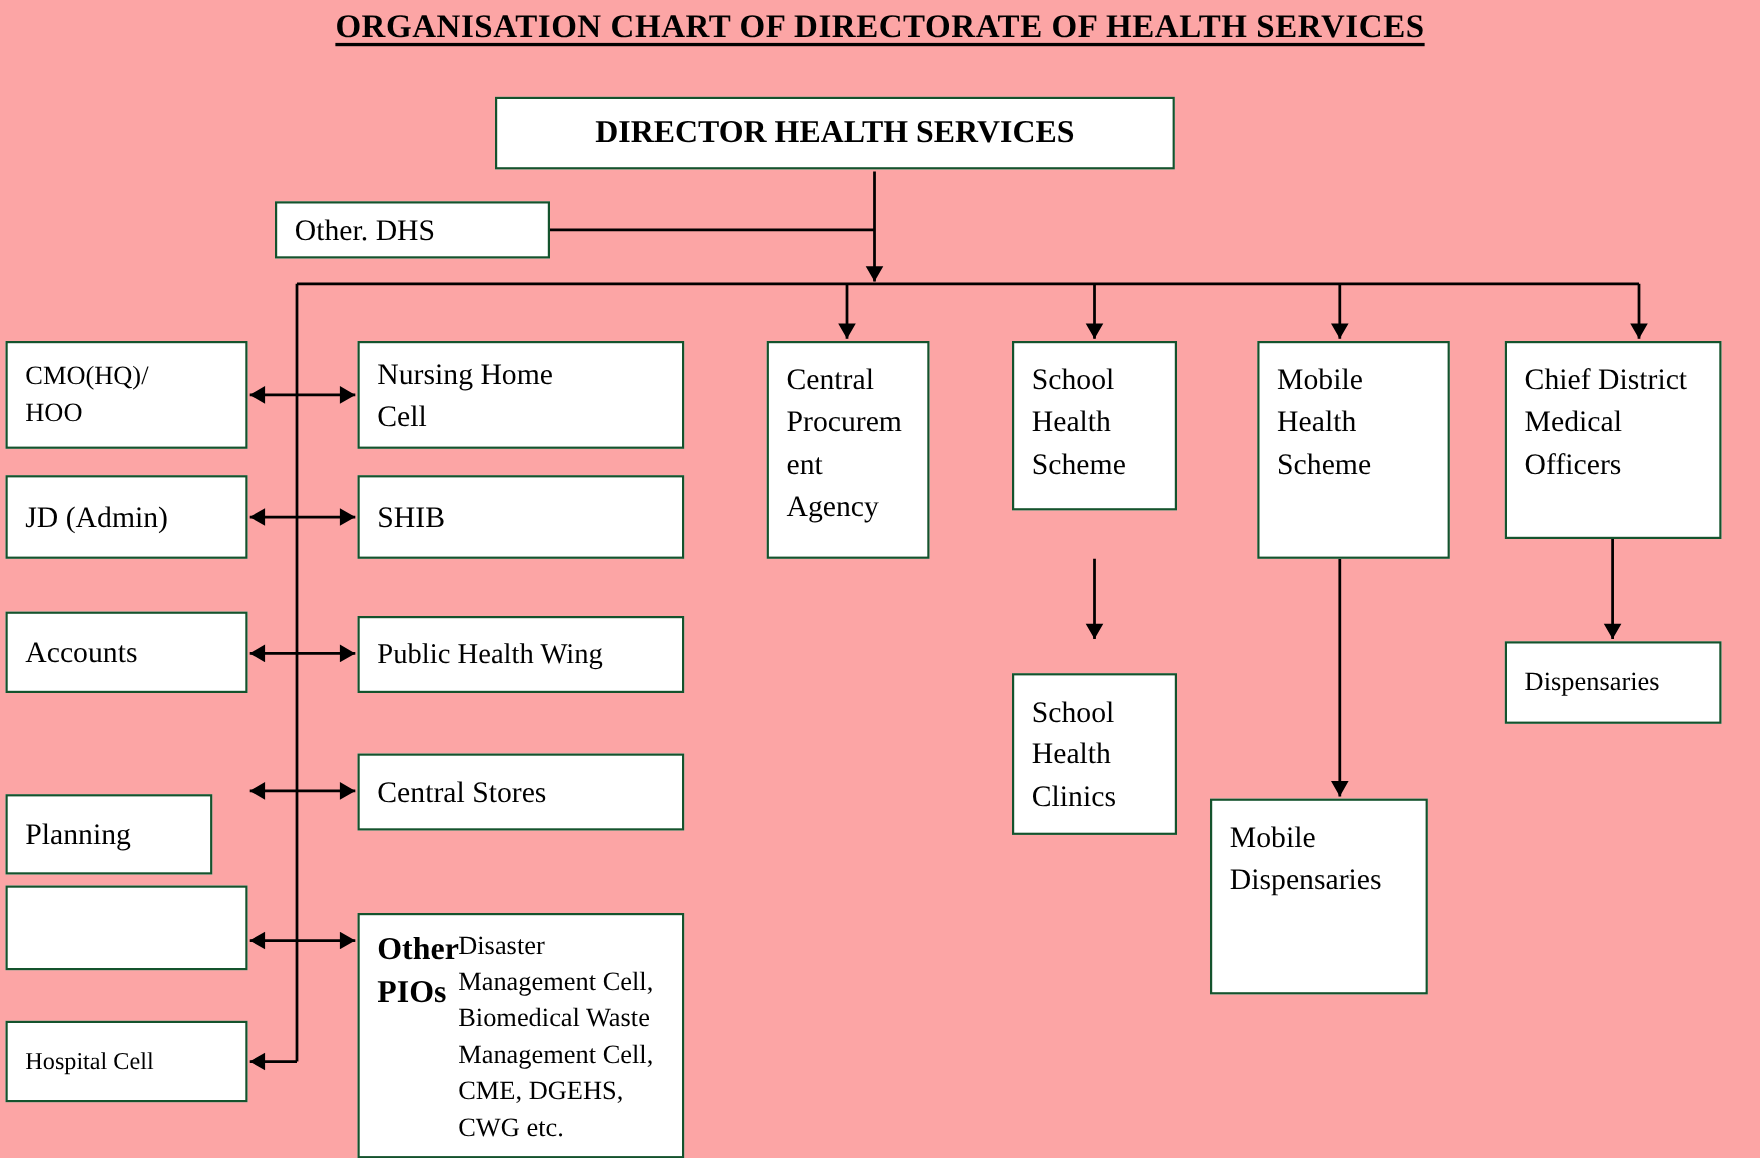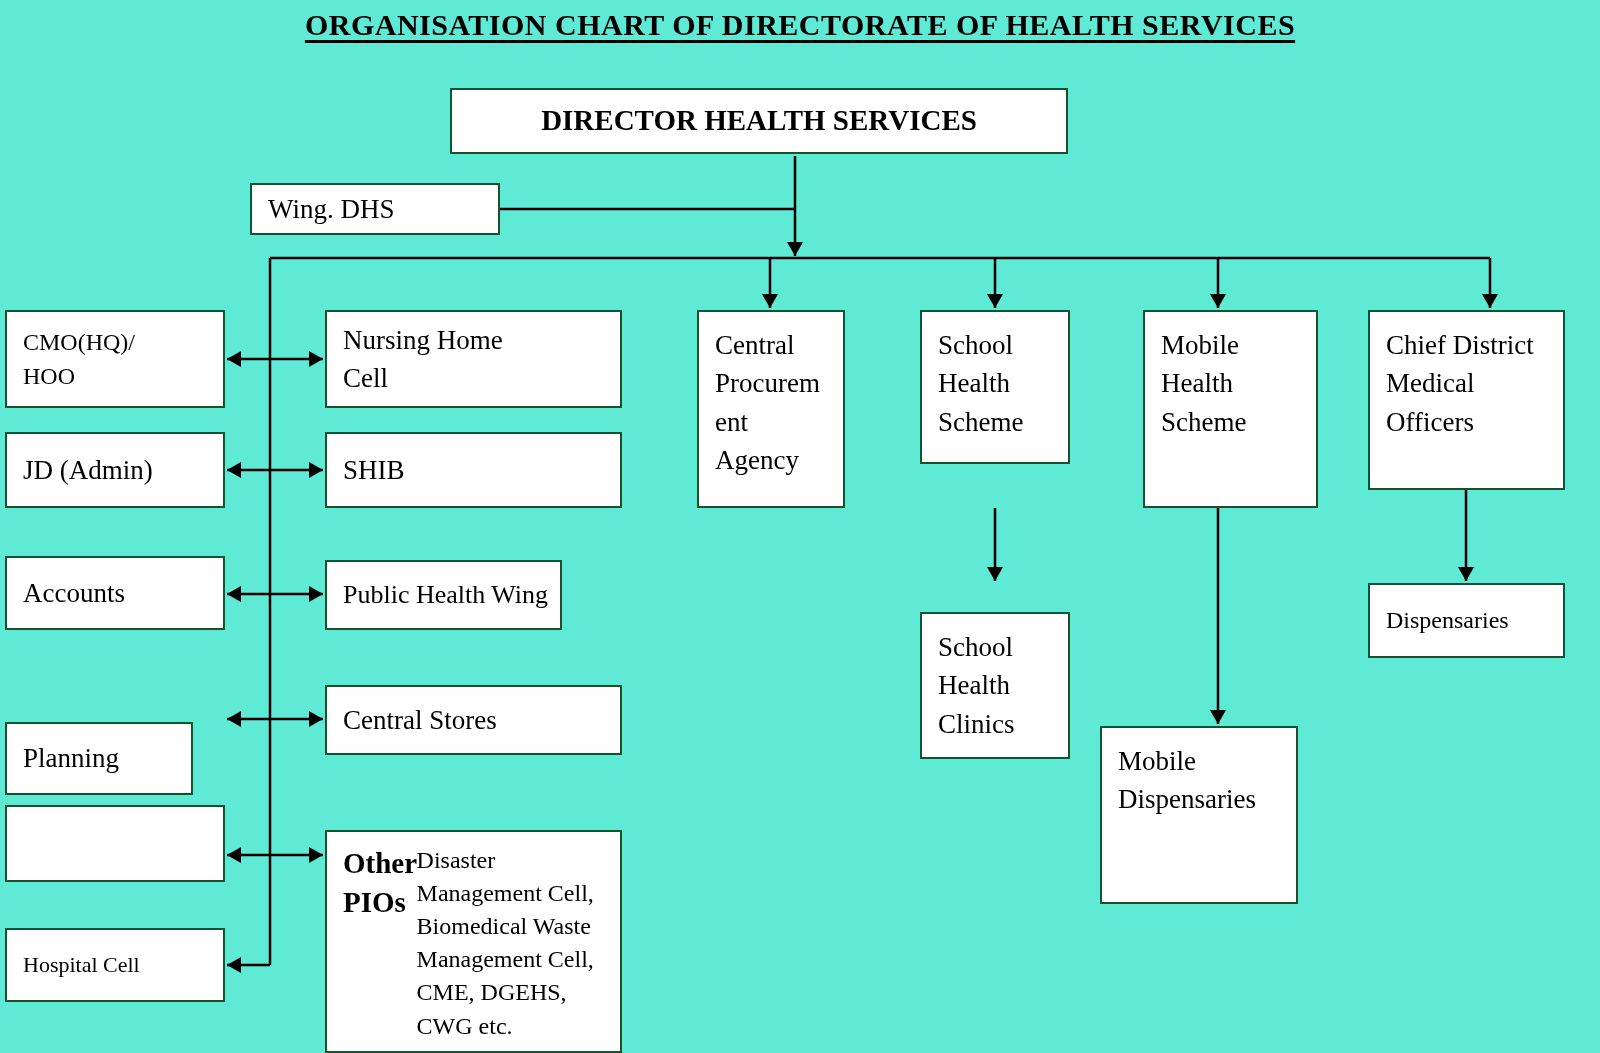--- a/index.html
+++ b/index.html
@@ -5,21 +5,21 @@
   * { margin: 0; padding: 0; box-sizing: border-box; }
   html, body { background: #ffffff; }
   body {
     font-family: "Liberation Serif", serif;
     color: #000000;
   }
   .canvas {
     position: relative;
     width: 1600px;
     height: 1053px;
-    background: #5eead4;
+    background: #fca5a5;
     overflow: hidden;
   }
   .connectors {
     position: absolute;
     left: 0; top: 0;
     pointer-events: none;
   }
   .chart-title {
     position: absolute;
     left: 0; right: 0; top: 8px;
@@ -97,21 +97,21 @@
          M309,847 L309,863 L323,855 Z" fill="#000000" stroke="none"></path>
   </svg>
 
   <div class="chart-title">ORGANISATION CHART OF DIRECTORATE OF HEALTH SERVICES</div>
 
   <div class="box centered bold" style="left:450px; top:88px; width:618px; height:66px; font-size:29px;">
     <div class="lbl">DIRECTOR HEALTH SERVICES</div>
   </div>
 
   <div class="box" style="left:250px; top:183px; width:250px; height:52px;">
-    <div class="lbl">Wing. DHS</div>
+    <div class="lbl">Other. DHS</div>
   </div>
 
   <div class="box" style="left:5px; top:310px; width:220px; height:98px; font-size:24px;">
     <div class="lbl">CMO(HQ)/
 HOO</div>
   </div>
 
   <div class="box" style="left:5px; top:432px; width:220px; height:76px;">
     <div class="lbl">JD (Admin)</div>
   </div>
@@ -134,21 +134,21 @@
   </div>
 
   <div class="box" style="left:5px; top:928px; width:220px; height:74px; font-size:22px;">
     <div class="lbl">Hospital  Cell</div>
   </div>
 
   <div class="box" style="left:325px; top:432px; width:297px; height:76px;">
     <div class="lbl">SHIB</div>
   </div>
 
-  <div class="box" style="left:325px; top:560px; width:237px; height:70px; font-size:26px;">
+  <div class="box" style="left:325px; top:560px; width:297px; height:70px; font-size:26px;">
     <div class="lbl">Public Health Wing</div>
   </div>
 
   <div class="box" style="left:325px; top:685px; width:297px; height:70px;">
     <div class="lbl">Central Stores</div>
   </div>
 
   <div class="box pios-box" style="left:325px; top:805px; width:297px; height:223px;">
     <div class="pios-heading">Other PIOs</div>
     <div class="pios-body">Disaster Management Cell, Biomedical Waste Management Cell, CME, DGEHS, CWG etc.</div>

